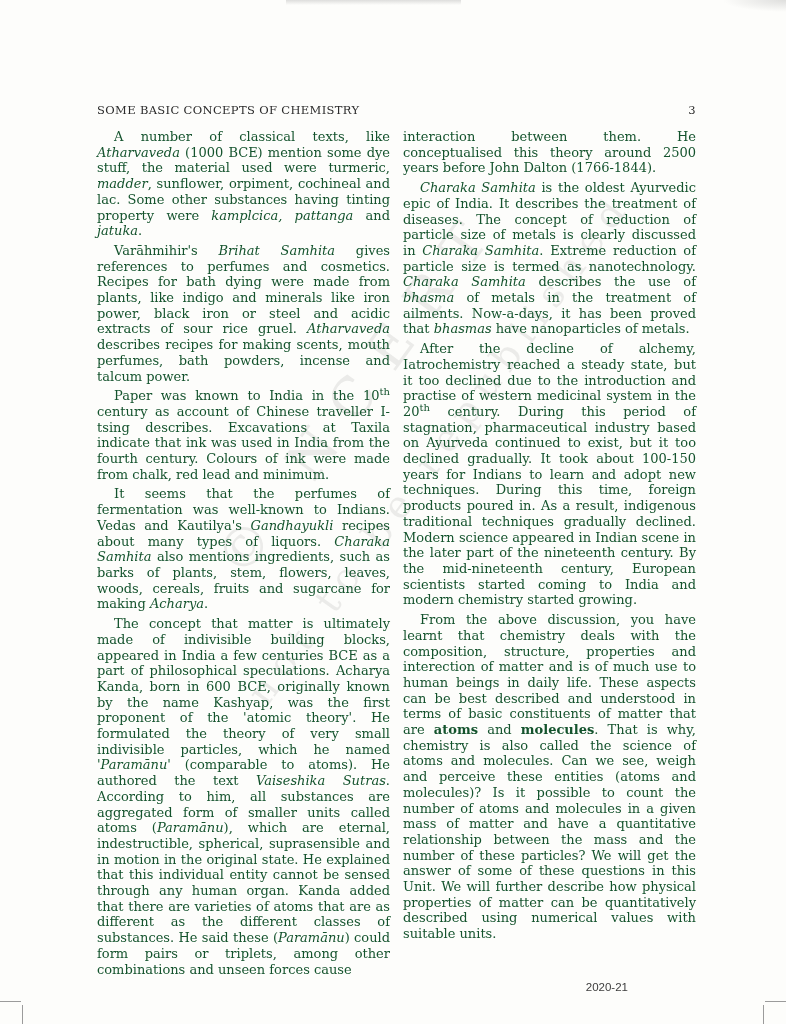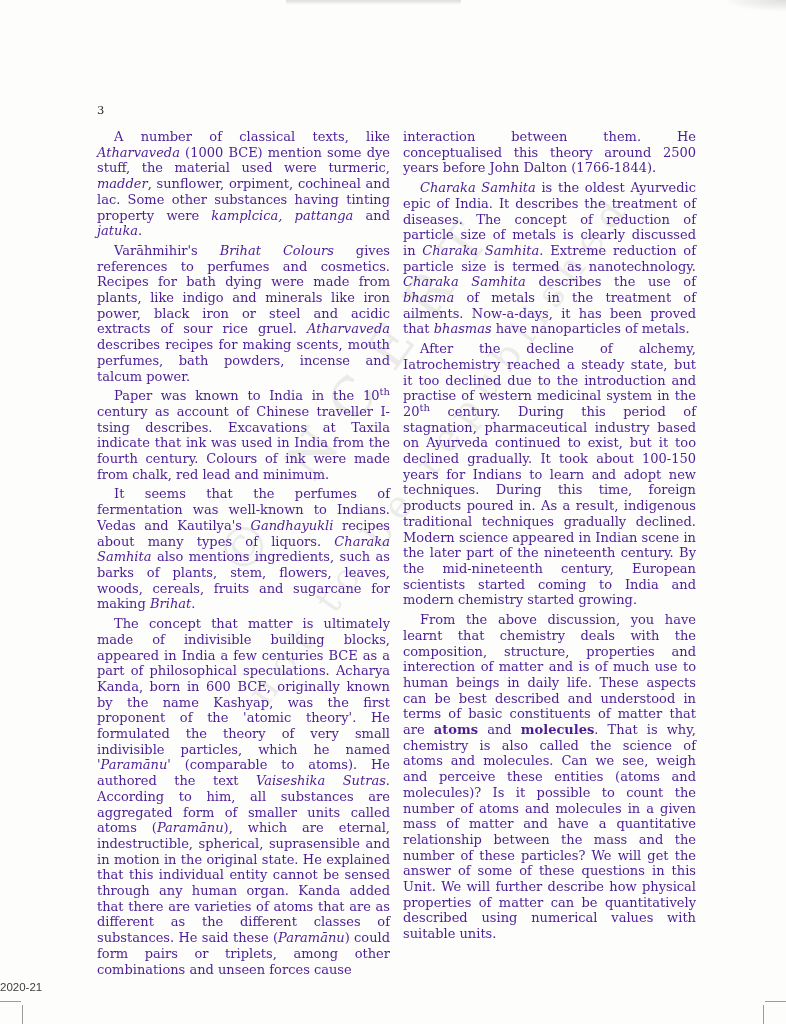--- a/index.html
+++ b/index.html
@@ -31,39 +31,39 @@
   }
   .columns {
     position:absolute; top:129px; left:97px; width:599px;
     display:flex; gap:13px;
   }
   .col { width:293px; }
   .col p {
     margin:0 0 4px 0;
     font-size:13px; line-height:15.7px;
     text-align:justify; text-indent:17px;
-    color:#4c1d95;
+    color:#14532d;
   }
   .col p.noindent { text-indent:0; }
   .col p sup { font-size:10px; line-height:0; vertical-align:super; }
   .col p b { font-weight:bold; }
   .col p i { font-style:italic; }
   .watermark {
     position:absolute; top:340px; left:50px; width:690px;
     transform:rotate(-54deg);
     text-align:center;
     color:rgba(105,105,105,0.12);
     pointer-events:none;
     user-select:none;
   }
   .wm-line1 { font-size:54px; letter-spacing:24px; white-space:nowrap; }
   .wm-line2 { font-size:38px; letter-spacing:10px; margin-top:46px; white-space:nowrap; }
   .page-footer {
     position:absolute; top:981px; left:0; width:628px;
-    text-align:left;
+    text-align:right;
     font-family:"Liberation Sans", sans-serif;
     font-size:11.5px; color:#3c3c3c;
   }
   
   .crop { position:absolute; background:transparent; }
   .crop .h { position:absolute; height:1px; background:#9b9b9b; }
   .crop .v { position:absolute; width:1px; background:#9b9b9b; }
   .crop-bl { left:0; top:1001px; width:24px; height:23px; }
   .crop-bl .h { left:0; top:0; width:21px; }
   .crop-bl .v { left:22px; top:4px; height:19px; }
@@ -78,29 +78,30 @@
 
   <div class="smudge-a"></div>
   <div class="smudge-b"></div>
 
   <div class="watermark">
     <div class="wm-line1">© NCERT</div>
     <div class="wm-line2">not to be republished</div>
   </div>
 
   <div class="running-header">
+    <span>SOME BASIC CONCEPTS OF CHEMISTRY</span>
     <span>3</span>
   </div>
 
   <div class="columns">
     <div class="col" id="col-left">
         <p><span>A number of classical texts, like </span><i>Atharvaveda</i><span> (1000 BCE) mention some dye stuff, the material used were turmeric, </span><i>madder</i><span>, sunflower, orpiment, cochineal and lac. Some other substances having tinting property were </span><i>kamplcica, pattanga</i><span> and </span><i>jatuka</i><span>.</span></p>
-        <p><span>Varāhmihir's </span><i>Brihat Colours</i><span> gives references to perfumes and cosmetics. Recipes for bath dying were made from plants, like indigo and minerals like iron power, black iron or steel and acidic extracts of sour rice gruel. </span><i>Atharvaveda</i><span> describes recipes for making scents, mouth perfumes, bath powders, incense and talcum power.</span></p>
+        <p><span>Varāhmihir's </span><i>Brihat Samhita</i><span> gives references to perfumes and cosmetics. Recipes for bath dying were made from plants, like indigo and minerals like iron power, black iron or steel and acidic extracts of sour rice gruel. </span><i>Atharvaveda</i><span> describes recipes for making scents, mouth perfumes, bath powders, incense and talcum power.</span></p>
         <p><span>Paper was known to India in the 10</span><sup>th</sup><span> century as account of Chinese traveller I-tsing describes. Excavations at Taxila indicate that ink was used in India from the fourth century. Colours of ink were made from chalk, red lead and minimum.</span></p>
-        <p><span>It seems that the perfumes of fermentation was well-known to Indians. Vedas and Kautilya's </span><i>Gandhayukli</i><span> recipes about many types of liquors. </span><i>Charaka Samhita</i><span> also mentions ingredients, such as barks of plants, stem, flowers, leaves, woods, cereals, fruits and sugarcane for making </span><i>Brihat</i><span>.</span></p>
+        <p><span>It seems that the perfumes of fermentation was well-known to Indians. Vedas and Kautilya's </span><i>Gandhayukli</i><span> recipes about many types of liquors. </span><i>Charaka Samhita</i><span> also mentions ingredients, such as barks of plants, stem, flowers, leaves, woods, cereals, fruits and sugarcane for making </span><i>Acharya</i><span>.</span></p>
         <p><span>The concept that matter is ultimately made of indivisible building blocks, appeared in India a few centuries BCE as a part of philosophical speculations. Acharya Kanda, born in 600 BCE, originally known by the name Kashyap, was the first proponent of the 'atomic theory'. He formulated the theory of very small indivisible particles, which he named '</span><i>Paramānu</i><span>' (comparable to atoms). He authored the text </span><i>Vaiseshika Sutras</i><span>. According to him, all substances are aggregated form of smaller units called atoms (</span><i>Paramānu</i><span>), which are eternal, indestructible, spherical, suprasensible and in motion in the original state. He explained that this individual entity cannot be sensed through any human organ. Kanda added that there are varieties of atoms that are as different as the different classes of substances. He said these (</span><i>Paramānu</i><span>) could form pairs or triplets, among other combinations and unseen forces cause</span></p>
       </div>
     <div class="col" id="col-right">
         <p class="noindent"><span>interaction between them. He conceptualised this theory around 2500 years before John Dalton (1766-1844).</span></p>
         <p><i>Charaka Samhita</i><span> is the oldest Ayurvedic epic of India. It describes the treatment of diseases. The concept of reduction of particle size of metals is clearly discussed in </span><i>Charaka Samhita</i><span>. Extreme reduction of particle size is termed as nanotechnology. </span><i>Charaka Samhita</i><span> describes the use of </span><i>bhasma</i><span> of metals in the treatment of ailments. Now-a-days, it has been proved that </span><i>bhasmas</i><span> have nanoparticles of metals.</span></p>
         <p><span>After the decline of alchemy, Iatrochemistry reached a steady state, but it too declined due to the introduction and practise of western medicinal system in the 20</span><sup>th</sup><span> century. During this period of stagnation, pharmaceutical industry based on Ayurveda continued to exist, but it too declined gradually. It took about 100-150 years for Indians to learn and adopt new techniques. During this time, foreign products poured in. As a result, indigenous traditional techniques gradually declined. Modern science appeared in Indian scene in the later part of the nineteenth century. By the mid-nineteenth century, European scientists started coming to India and modern chemistry started growing.</span></p>
         <p><span>From the above discussion, you have learnt that chemistry deals with the composition, structure, properties and interection of matter and is of much use to human beings in daily life. These aspects can be best described and understood in terms of basic constituents of matter that are </span><b>atoms</b><span> and </span><b>molecules</b><span>.  That is why, chemistry is also called the science of atoms and molecules.  Can we see, weigh and perceive these entities (atoms and molecules)? Is it possible to count the number of atoms and molecules in a given mass of matter and have a quantitative relationship between the mass and the number of these particles? We will get the answer of some of these questions in this Unit. We will further describe how physical properties of matter can be quantitatively described using numerical values with suitable units.</span></p>
       </div>
   </div>
 

